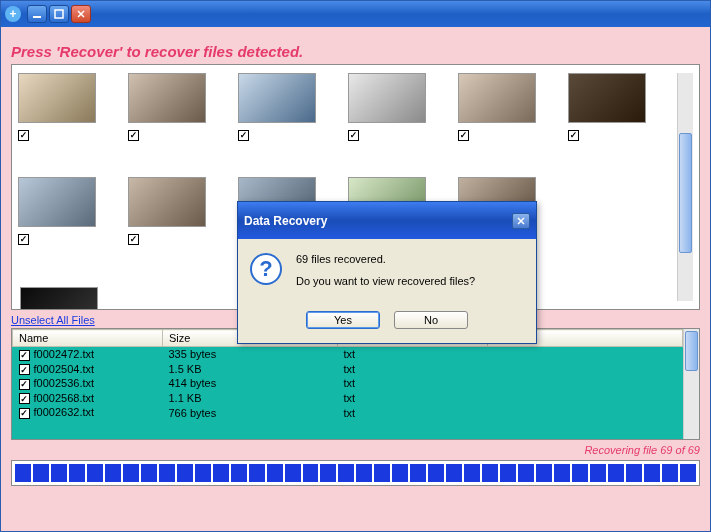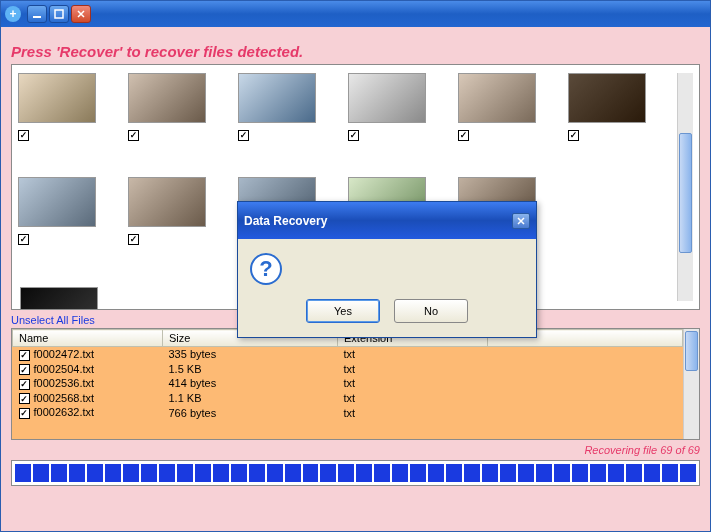--- a/index.html
+++ b/index.html
@@ -26,22 +26,22 @@
 .photo-grid { flex: 1; display: flex; flex-wrap: wrap; align-content: flex-start; gap: 6px 32px; }
 .photo-cell { width: 78px; height: 68px; position: relative; }
 .thumb { width: 78px; height: 50px; border: 1px solid #999; background: #888; display: block; }
 .chk { position: absolute; bottom: 0; left: 0; width: 11px; height: 11px; border: 1px solid #000; background: #fff; display: flex; align-items: center; justify-content: center; font-size: 9px; line-height: 1; }
 .chk.checked::after { content: "✓"; font-weight: bold; }
 
 .vscroll { width: 16px; background: #e8e8e8; border-left: 1px solid #ccc; position: relative; }
 .vscroll .thumb-bar { position: absolute; left: 1px; right: 1px; background: linear-gradient(to right, #c6d9f5, #8ab4ec); border: 1px solid #6a95d0; border-radius: 2px; }
 
 .file-area { margin-top: 4px; }
-.file-link { color: #1a3ae0; cursor: pointer; font-size: 11px; }
-.file-table-wrap { background: #fdba74; border: 1px solid #8a8a8a; margin-top: 2px; height: 112px; display: flex; }
+.file-link { color: #1a3ae0; text-decoration: underline; cursor: pointer; font-size: 11px; }
+.file-table-wrap { background: #14b8a6; border: 1px solid #8a8a8a; margin-top: 2px; height: 112px; display: flex; }
 .file-table { flex: 1; }
 .file-table table { width: 100%; border-collapse: collapse; }
 .file-table th { background: linear-gradient(to bottom, #fff, #ece9d8); border: 1px solid #c0c0b0; text-align: left; padding: 2px 6px; font-weight: normal; font-size: 11px; }
 .file-table td { padding: 1px 6px; font-size: 11px; }
 .file-table .row-chk { width: 11px; height: 11px; border: 1px solid #000; background: #fff; display: inline-flex; align-items: center; justify-content: center; font-size: 9px; vertical-align: middle; margin-right: 4px; }
 .file-table .row-chk.checked::after { content: "✓"; font-weight: bold; }
 
 .status { color: #e63a6a; font-style: italic; margin-top: 4px; font-size: 11px; text-align: right; }
 
 .progress-wrap { margin-top: 4px; border: 1px solid #8a8a8a; background: #fff; height: 26px; padding: 3px; display: flex; gap: 2px; }
@@ -50,21 +50,21 @@
 
 .dialog { position: absolute; left: 236px; top: 200px; width: 300px; border: 1px solid #1a4a9a; background: #ece9d8; box-shadow: 2px 2px 6px rgba(0,0,0,0.3); }
 .dialog .dtitle { height: 37px; background: linear-gradient(to bottom, #3d7cf0 0%, #1a4db8 50%, #235adf 100%); color: #fff; font-weight: bold; display: flex; align-items: center; padding: 0 6px; font-size: 12px; }
 .dialog .dtitle .spacer { flex: 1; }
 .dialog .dtitle .dclose { width: 18px; height: 16px; background: linear-gradient(to bottom, #8ab4ec, #4a7ad0); border: 1px solid #2a5aa0; border-radius: 2px; display: flex; align-items: center; justify-content: center; cursor: pointer; font-size: 11px; }
 .dialog .dbody { padding: 14px 12px 6px; display: flex; gap: 14px; }
 .dialog .dicon { width: 32px; height: 32px; border-radius: 50%; border: 2px solid #2a6cd0; background: #fff; display: flex; align-items: center; justify-content: center; color: #2a6cd0; font-size: 22px; font-weight: bold; flex-shrink: 0; }
 .dialog .dmsg { flex: 1; font-size: 11px; }
 .dialog .dmsg p { margin-bottom: 10px; }
 .dialog .dbtns { display: flex; justify-content: center; gap: 14px; padding: 8px 0 14px; }
-.dialog .dbtn { width: 74px; height: 24px; background: linear-gradient(to bottom, #fff, #ece9d8); border: 1px solid #888; border-radius: 3px; cursor: pointer; font-size: 11px; }
+.dialog .dbtn { width: 74px; height: 18px; background: linear-gradient(to bottom, #fff, #ece9d8); border: 1px solid #888; border-radius: 3px; cursor: pointer; font-size: 11px; }
 .dialog .dbtn.default { border: 1px solid #2a6cd0; box-shadow: 0 0 0 1px #5a9ae8 inset; }
 
 
 .t1{background:linear-gradient(135deg,#e8d8c0,#8a7a5a)}
 .t2{background:linear-gradient(135deg,#d0c0b0,#6a5a4a)}
 .t3{background:linear-gradient(135deg,#c8d8e8,#4a6a8a)}
 .t4{background:linear-gradient(135deg,#e8e8e8,#8a8a8a)}
 .t5{background:linear-gradient(135deg,#d8c8b8,#7a6a5a)}
 .t6{background:linear-gradient(135deg,#5a4a3a,#2a1a0a)}
 .t7{background:linear-gradient(135deg,#b8c8d8,#5a6a7a)}
@@ -260,19 +260,23 @@
       <span>Data Recovery</span>
       <span class="spacer"></span>
       <span class="dclose">
           <svg width="10" height="10">
             <path d="M2 2 L8 8 M8 2 L2 8" stroke="#fff" stroke-width="1.5"></path>
           </svg>
         </span>
     </div>
     <div class="dbody">
       <div class="dicon">?</div>
+      <div class="dmsg">
+        <p>69 files recovered.</p>
+        <p>Do you want to view recovered files?</p>
+      </div>
     </div>
     <div class="dbtns">
       <button class="dbtn default">Yes</button>
       <button class="dbtn">No</button>
     </div>
   </div>
 </div>
 
 </body></html>

